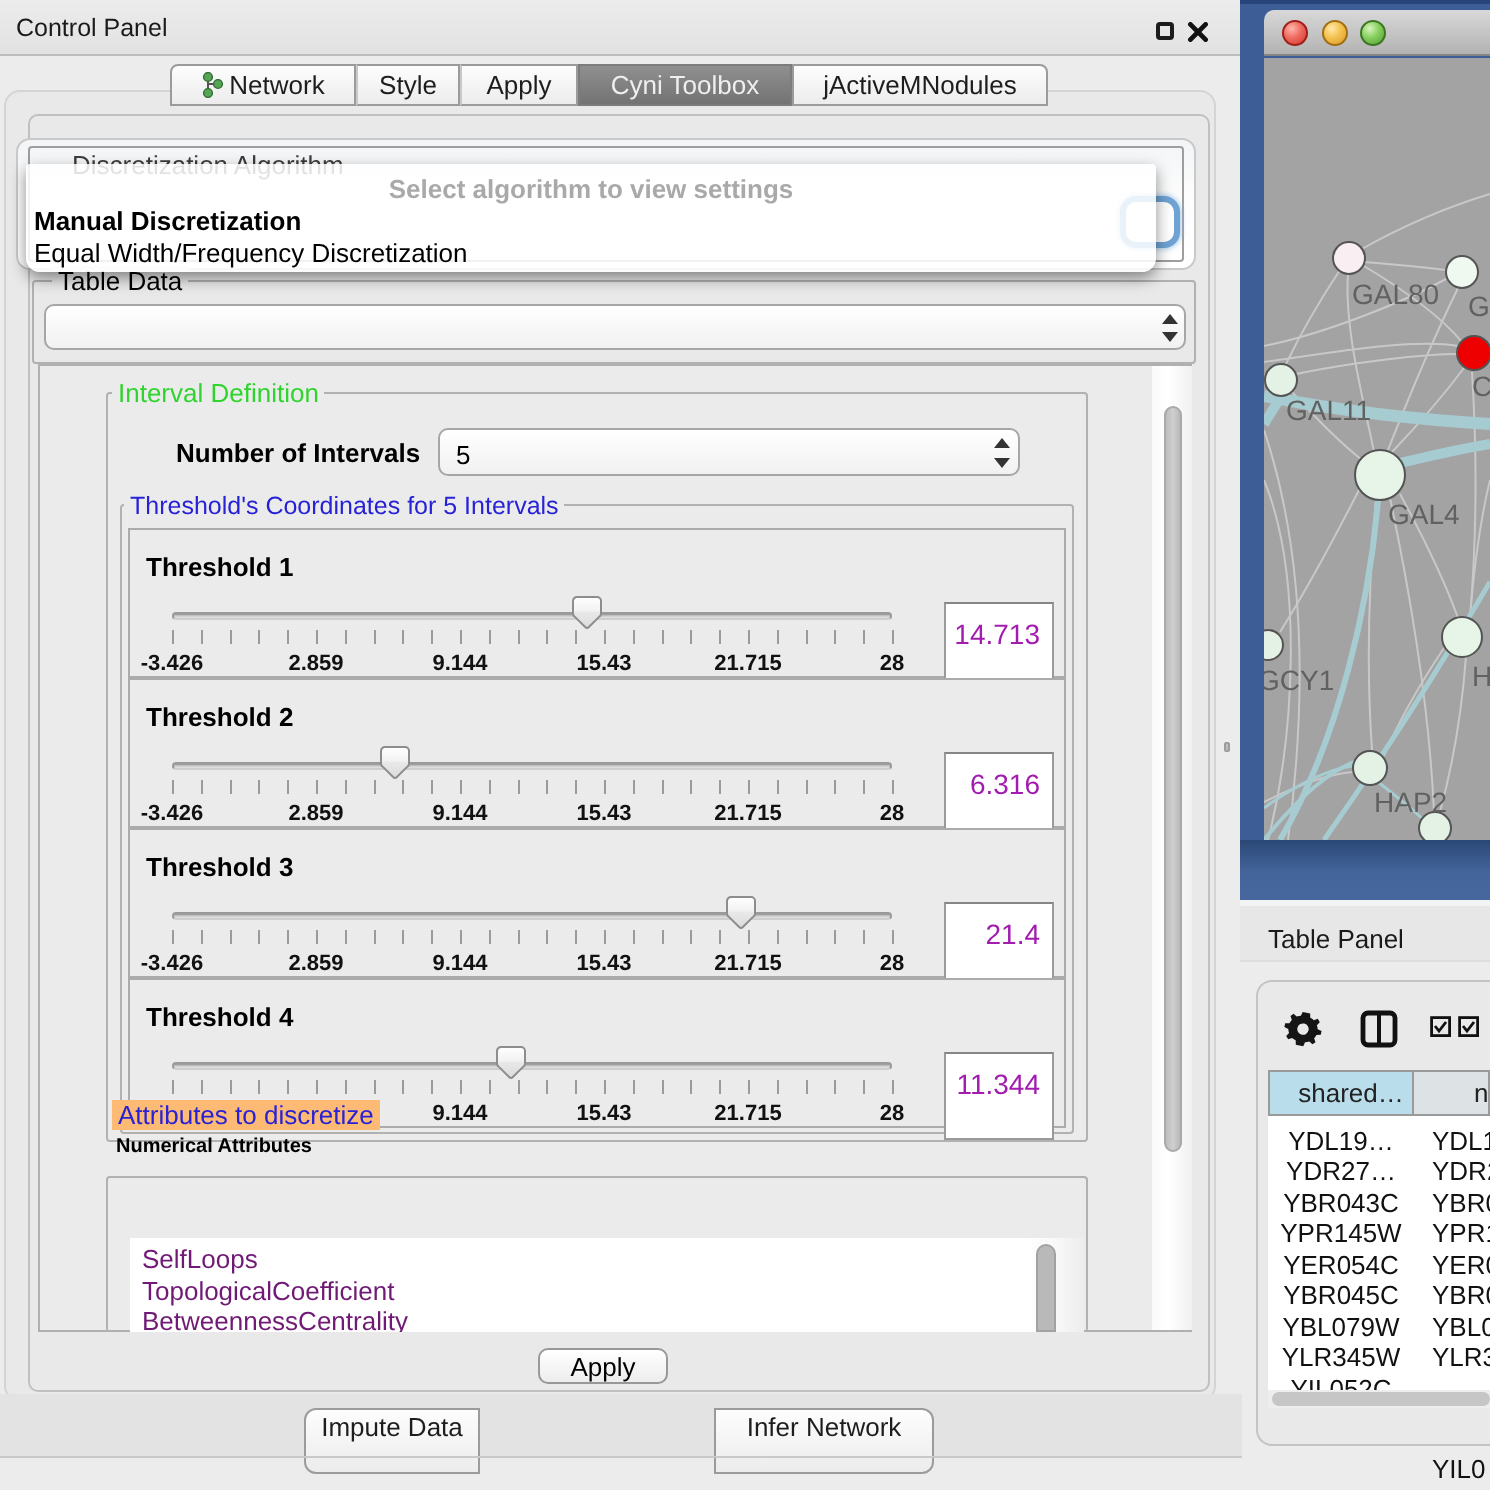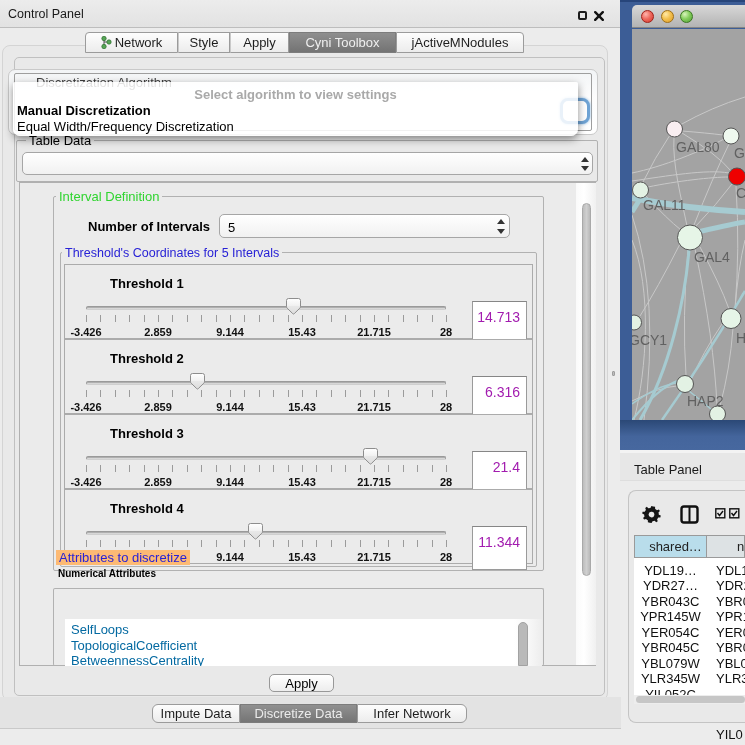--- a/index.html
+++ b/index.html
@@ -35,42 +35,42 @@
 .arr.up{border-bottom:5px solid #333;}
 .arr.dn{border-top:5px solid #333;}
 
 
 #scrollarea{left:19px;top:182px;width:577px;height:484px;border:1px solid #b0b0b0;background:#ebebeb;}
 #vsb-track{left:576px;top:183px;width:20px;height:482px;background:linear-gradient(90deg,#fafafa,#ffffff 40%,#f0f0f0);}
 #vsb-thumb{left:582px;top:203px;width:9px;height:373px;background:linear-gradient(90deg,#bdbdbd,#cfcfcf,#b9b9b9);border:1px solid #a9a9a9;border-radius:5px;}
 
 
 .thpanel{position:absolute;left:64px;width:469px;height:75px;border:1px solid #ababab;background:#ebebeb;}
-.thtitle{position:absolute;left:8px;top:11px;font-size:13px;font-weight:bold;color:#000;margin-left:37px;}
+.thtitle{position:absolute;left:8px;top:11px;font-size:13px;font-weight:bold;color:#000;}
 .track{position:absolute;left:21px;top:41px;width:360px;height:4px;border-radius:2px;
 background:linear-gradient(#8f8f8f,#c9c9c9 45%,#e3e3e3);border:1px solid #9a9a9a;border-bottom-color:#cfcfcf;}
 .ticks{position:absolute;left:21px;top:50px;width:361px;height:7px;
 background:repeating-linear-gradient(90deg,#9b9b9b 0 1px,transparent 1px 14.4px);}
 .ticklab{position:absolute;top:61px;width:60px;text-align:center;font-size:11px;font-weight:bold;color:#111;}
 .thumb{position:absolute;top:33px;}
 .valbox{position:absolute;left:407px;top:36px;width:55px;height:44px;background:#fff;
 border:1px solid #9a9a9a;border-top-color:#868686;font-size:14px;color:#a21caf;text-align:right;line-height:31px;padding-right:6px;}
 
 
-#attlist{left:65px;top:619px;width:449px;height:47px;background:#fff;font-size:13px;color:#0369a1;padding-top:3px;overflow:hidden;}
+#attlist{left:65px;top:619px;width:449px;height:47px;background:#fff;font-size:13px;color:#701a75;padding-top:3px;overflow:hidden;}
 #attlist div{padding-left:6px;height:15.5px;line-height:15.5px;}
 #attsb-track{left:514px;top:619px;width:28px;height:47px;background:linear-gradient(90deg,#ffffff,#f7f7f7 55%,#ededed);}
 #attsb-thumb{left:518px;top:622px;width:10px;height:44px;background:#b9b9b9;border:1px solid #a2a2a2;border-radius:5px 5px 0 0;}
 
 
 #applybtn{left:269px;top:674px;width:65px;height:18px;border:1px solid #989898;border-radius:5px;
 background:linear-gradient(#ffffff,#ededed);font-size:13px;text-align:center;line-height:17px;color:#000;}
 
 
-.btab{position:absolute;top:704px;height:19px;border:1px solid #9b9b9b;
+.btab{position:absolute;top:704px;height:33px;border:1px solid #9b9b9b;
 background:linear-gradient(#fdfdfd,#ececec);font-size:13px;color:#1d1d1d;text-align:center;line-height:18px;}
 .btab.sel{background:linear-gradient(#909090,#757575);color:#ebebeb;border-color:#7c7c7c;}
 
 
 #popup{left:13px;top:82px;width:565px;height:54px;background:rgba(255,255,255,0.85);
 border-radius:2px 2px 7px 7px;box-shadow:0 3px 8px rgba(0,0,0,0.45);}
 #popup .hint{position:absolute;left:0;width:100%;top:5px;text-align:center;font-size:13px;font-weight:bold;color:#a9a9a9;}
 #popup .it1{position:absolute;left:4px;top:21px;font-size:13px;font-weight:bold;color:#000;}
 #popup .it2{position:absolute;left:4px;top:37px;font-size:13px;color:#000;}
 
@@ -256,21 +256,20 @@
       <div>TopologicalCoefficient</div>
       <div>BetweennessCentrality</div>
     </div>
 <div class="abs" id="attsb-track"></div>
 <div class="abs" id="attsb-thumb"></div>
 
 <div class="abs" id="applybtn">Apply</div>
 
 <div class="abs" style="left:0;top:697px;width:621px;height:31px;background:#e3e3e3;"></div>
 <div class="btab" style="left:152px;width:88px;border-radius:6px 0 0 6px;">Impute Data</div>
-<div class="btab sel" style="left:240px;width:117px;">Discretize Data</div>
 <div class="btab" style="left:357px;width:110px;border-radius:0 6px 6px 0;">Infer Network</div>
 
 <div class="abs" style="left:0;top:728px;width:621px;height:1px;background:#c9c9c9;"></div>
 
 <div class="abs" id="popup">
   <div class="hint">Select algorithm to view settings</div>
   <div class="it1">Manual Discretization</div>
   <div class="it2">Equal Width/Frequency Discretization</div>
 </div>
 

